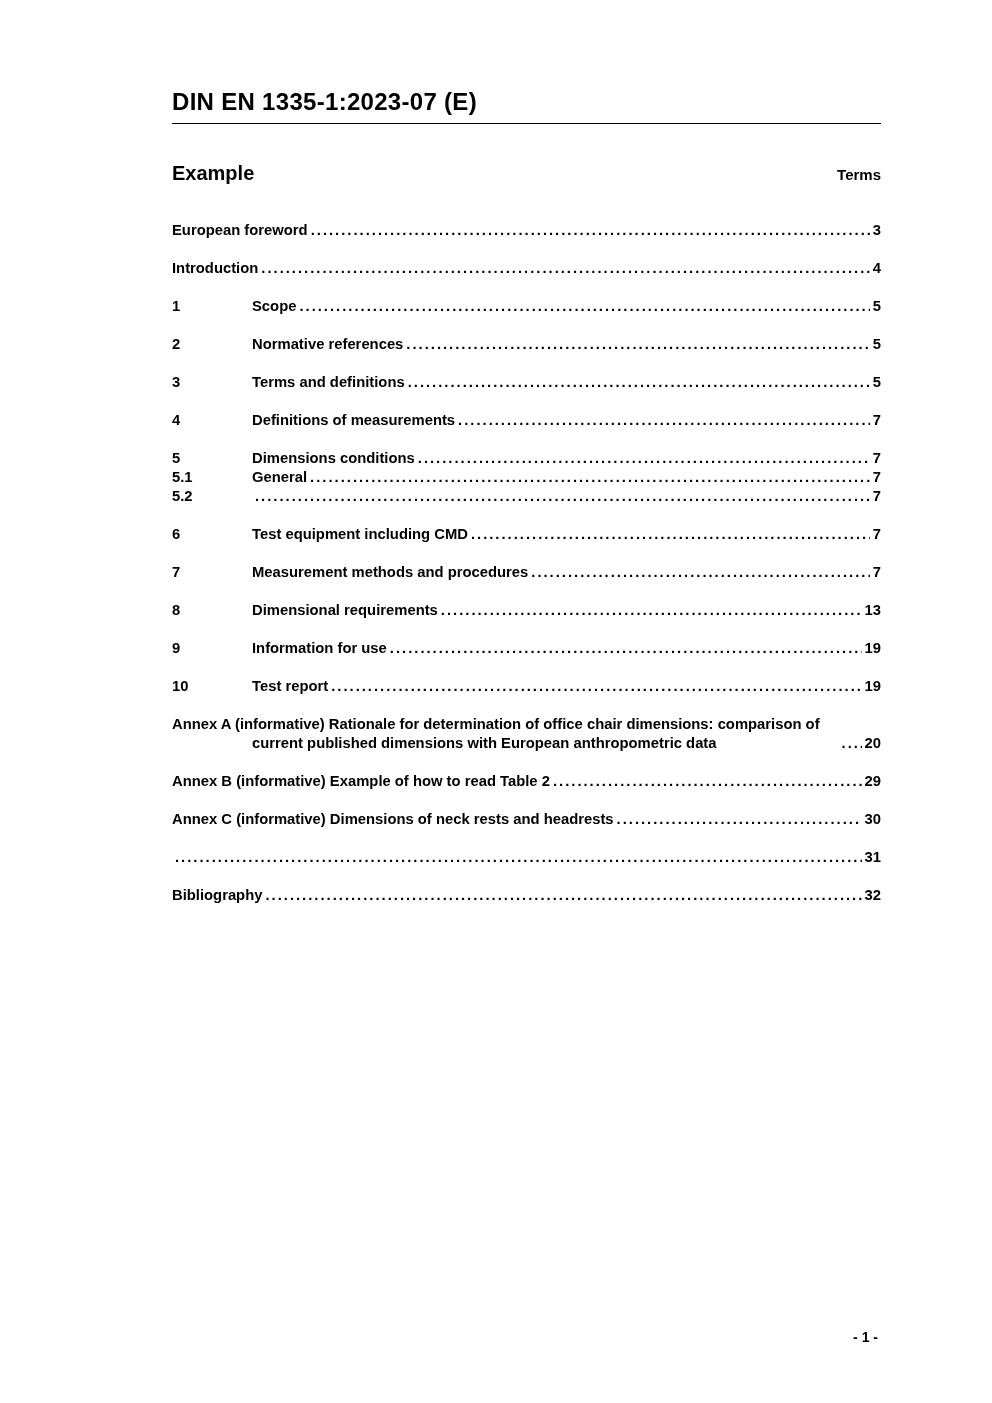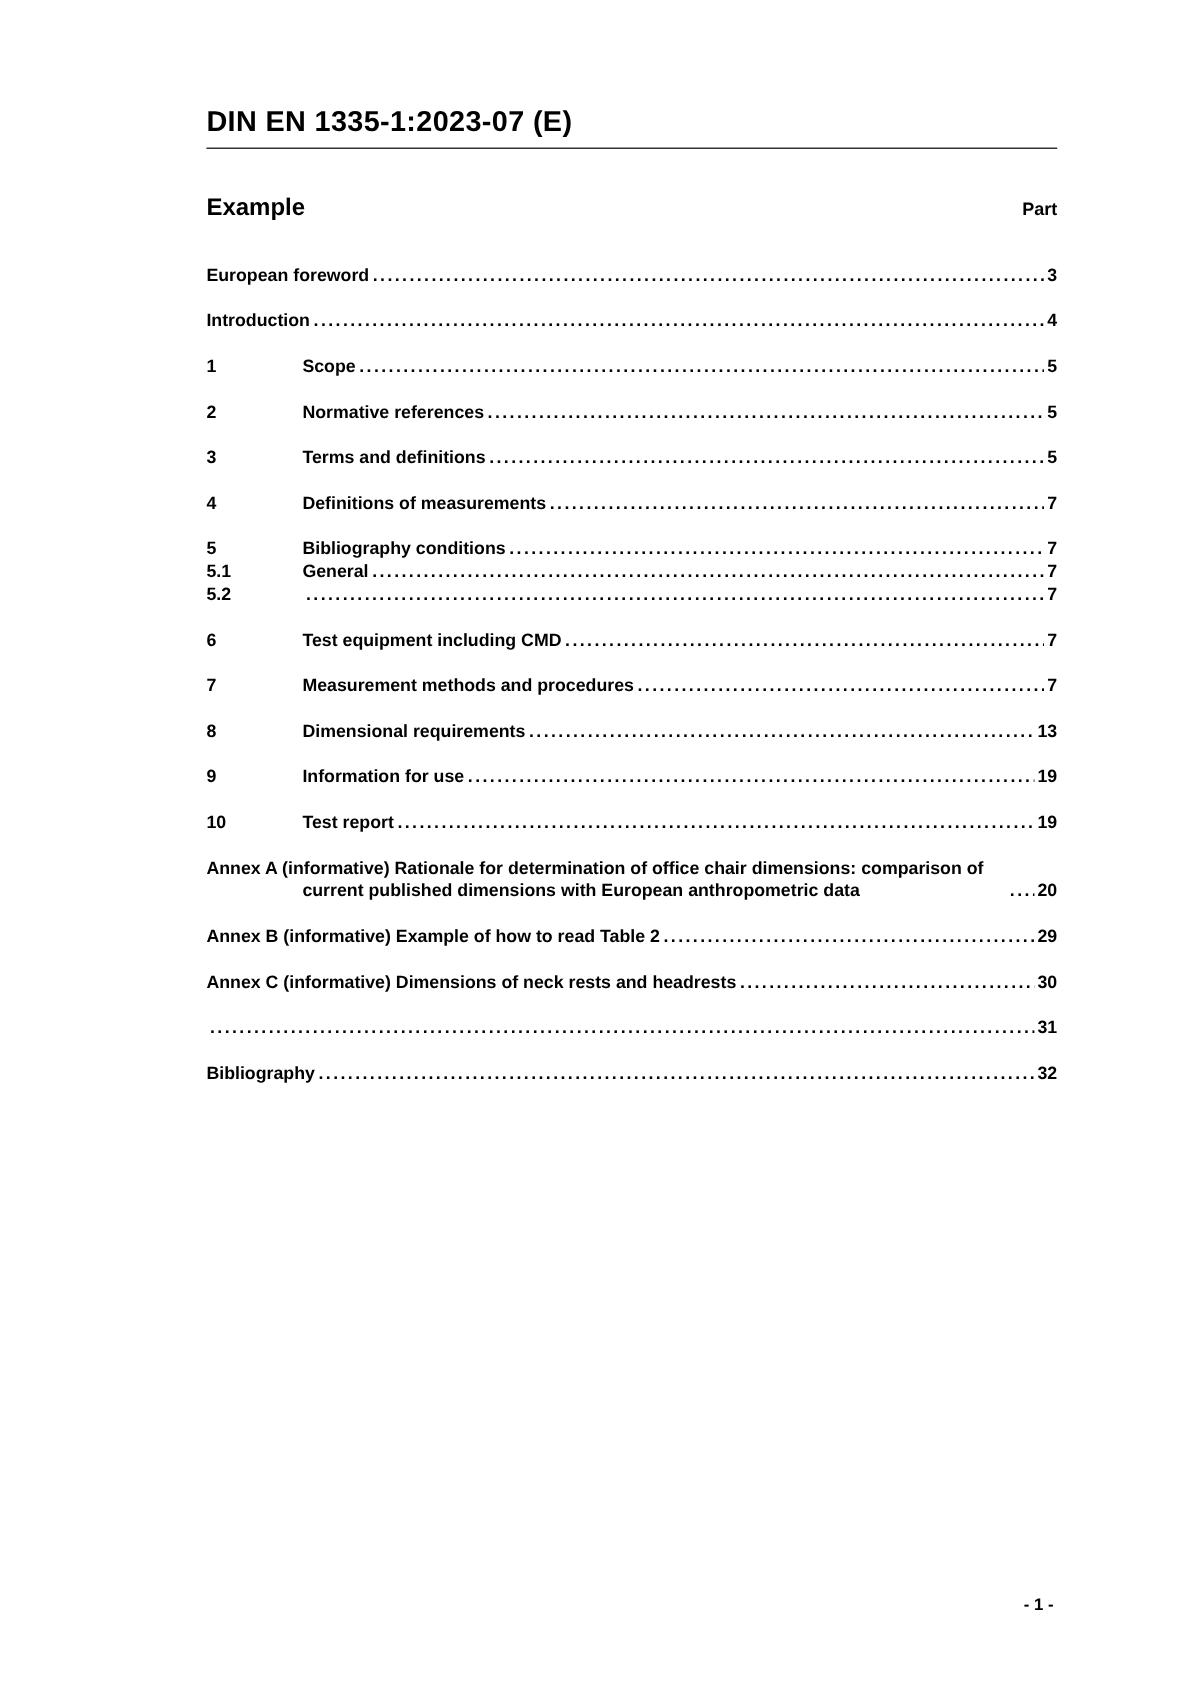--- a/index.html
+++ b/index.html
@@ -84,21 +84,21 @@
 
 <div class="page">
 
   <h1 class="doc-number">DIN EN 1335-1:2023-07 (E)</h1>
 
 
   <div class="title-rule"></div>
 
   <div class="contents-header">
     <span class="contents-heading">Example</span>
-    <span class="page-label">Part</span>
+    <span class="page-label">Terms</span>
   </div>
 
   <div class="toc" id="toc">
       <div class="toc-row plain gap">
 
     <span class="toc-title">European foreword</span>
     <span class="toc-dots"></span>
     <span class="toc-page">3</span>
   </div>
       <div class="toc-row plain gap">
@@ -126,21 +126,21 @@
     <span class="toc-page">5</span>
   </div>
       <div class="toc-row numbered gap">
     <span class="toc-num">4</span>
     <span class="toc-title">Definitions of measurements</span>
     <span class="toc-dots"></span>
     <span class="toc-page">7</span>
   </div>
       <div class="toc-row numbered gap">
     <span class="toc-num">5</span>
-    <span class="toc-title">Bibliography conditions</span>
+    <span class="toc-title">Dimensions conditions</span>
     <span class="toc-dots"></span>
     <span class="toc-page">7</span>
   </div>
       <div class="toc-row numbered">
     <span class="toc-num">5.1</span>
     <span class="toc-title">General</span>
     <span class="toc-dots"></span>
     <span class="toc-page">7</span>
   </div>
       <div class="toc-row numbered">

